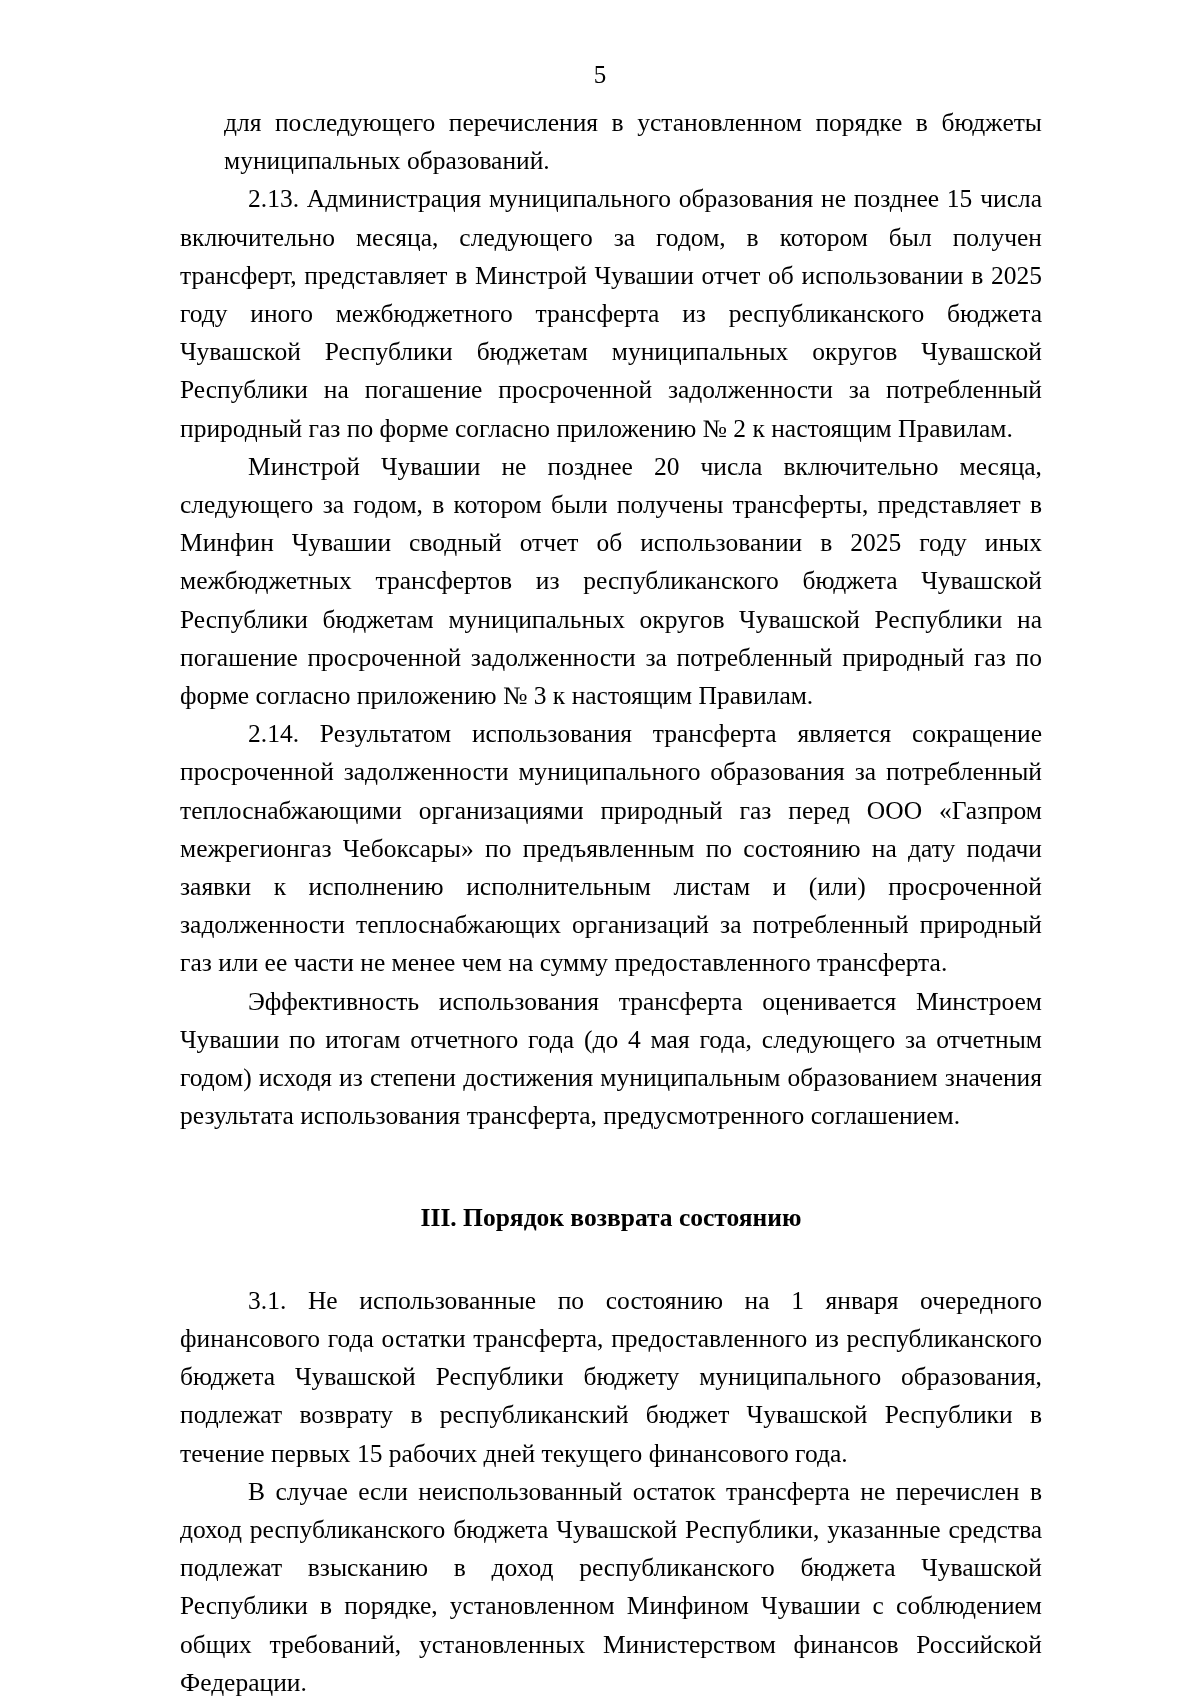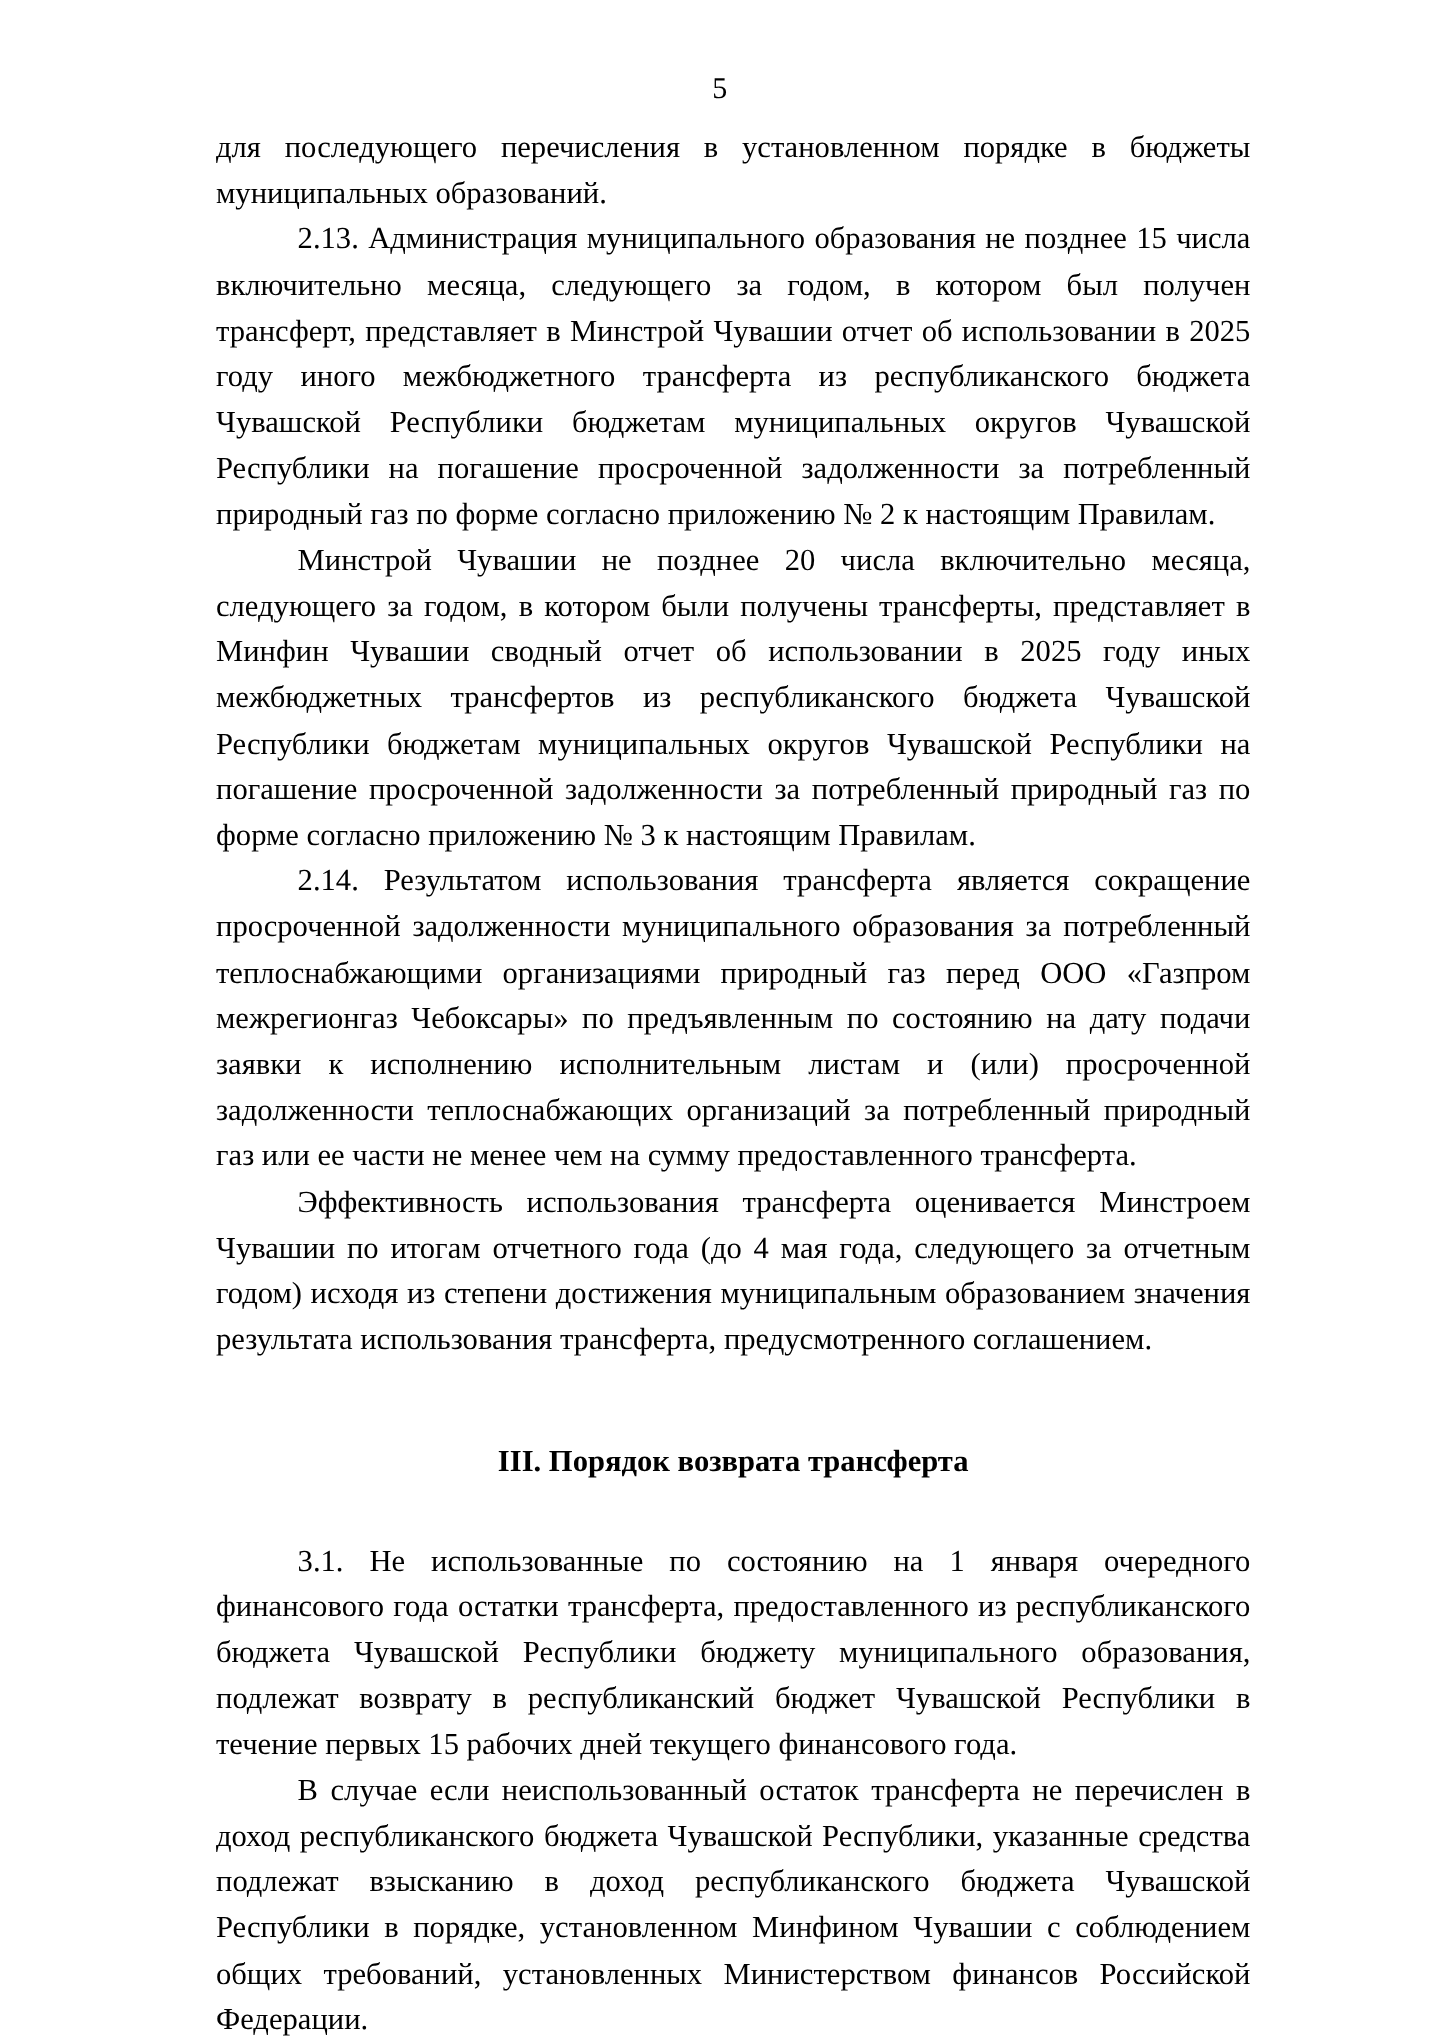--- a/index.html
+++ b/index.html
@@ -42,20 +42,21 @@
     line-height: 38.2px;
     text-align: justify;
     text-justify: inter-word;
     text-indent: 68px;
     hyphens: manual;
     -webkit-hyphens: manual;
     word-spacing: 0px;
   }
   p.para.no-indent {
     text-indent: 0;
+    margin-left: 44px;
   }
   h2.section-heading {
     margin: 0;
     font-size: 25.5px;
     line-height: 38.2px;
     font-weight: bold;
     text-align: center;
     text-indent: 0;
   }
   .gap-before-heading { height: 64px; }
@@ -75,21 +76,21 @@
     <p class="para">2.13. Администрация муниципального образования не позднее 15 числа включительно месяца, следующего за годом, в котором был получен трансферт, представляет в Минстрой Чувашии отчет об использовании в 2025 году иного межбюджетного трансферта из республиканского бюджета Чувашской Республики бюджетам муниципальных округов Чувашской Республики на погашение просроченной задолженности за потребленный природный газ по форме согласно приложению № 2 к настоящим Правилам.</p>
 
     <p class="para">Минстрой Чувашии не позднее 20 числа включительно месяца, следующего за годом, в котором были получены трансферты, представляет в Минфин Чувашии сводный отчет об использовании в 2025 году иных межбюджетных трансфертов из республиканского бюджета Чувашской Республики бюджетам муниципальных округов Чувашской Республики на погашение просроченной задолженности за потребленный природный газ по форме согласно приложению № 3 к настоящим Правилам.</p>
 
     <p class="para">2.14. Результатом использования трансферта является сокращение просроченной задолженности муниципального образования за потребленный теплоснабжающими организациями природный газ перед ООО «Газпром межрегионгаз Чебоксары» по предъявленным по состоянию на дату подачи заявки к исполнению исполнительным листам и (или) просроченной задолженности теплоснабжающих организаций за потребленный природный газ или ее части не менее чем на сумму предоставленного трансферта.</p>
 
     <p class="para">Эффективность использования трансферта оценивается Минстроем Чувашии по итогам отчетного года (до 4 мая года, следующего за отчетным годом) исходя из степени достижения муниципальным образованием значения результата использования трансферта, предусмотренного соглашением.</p>
 
     <div class="gap-before-heading"></div>
 
-    <h2 class="section-heading">III. Порядок возврата трансферта</h2>
+    <h2 class="section-heading">III. Порядок возврата состоянию</h2>
 
     <div class="gap-after-heading"></div>
 
     <p class="para">3.1. Не использованные по состоянию на 1 января очередного финансового года остатки трансферта, предоставленного из республиканского бюджета Чувашской Республики бюджету муниципального образования, подлежат возврату в республиканский бюджет Чувашской Республики в течение первых 15 рабочих дней текущего финансового года.</p>
 
     <p class="para">В случае если неиспользованный остаток трансферта не перечислен в доход республиканского бюджета Чувашской Республики, указанные средства подлежат взысканию в доход республиканского бюджета Чувашской Республики в порядке, установленном Минфином Чувашии с соблюдением общих требований, установленных Министерством финансов Российской Федерации.</p>
 
   </div>
 </div>
 

